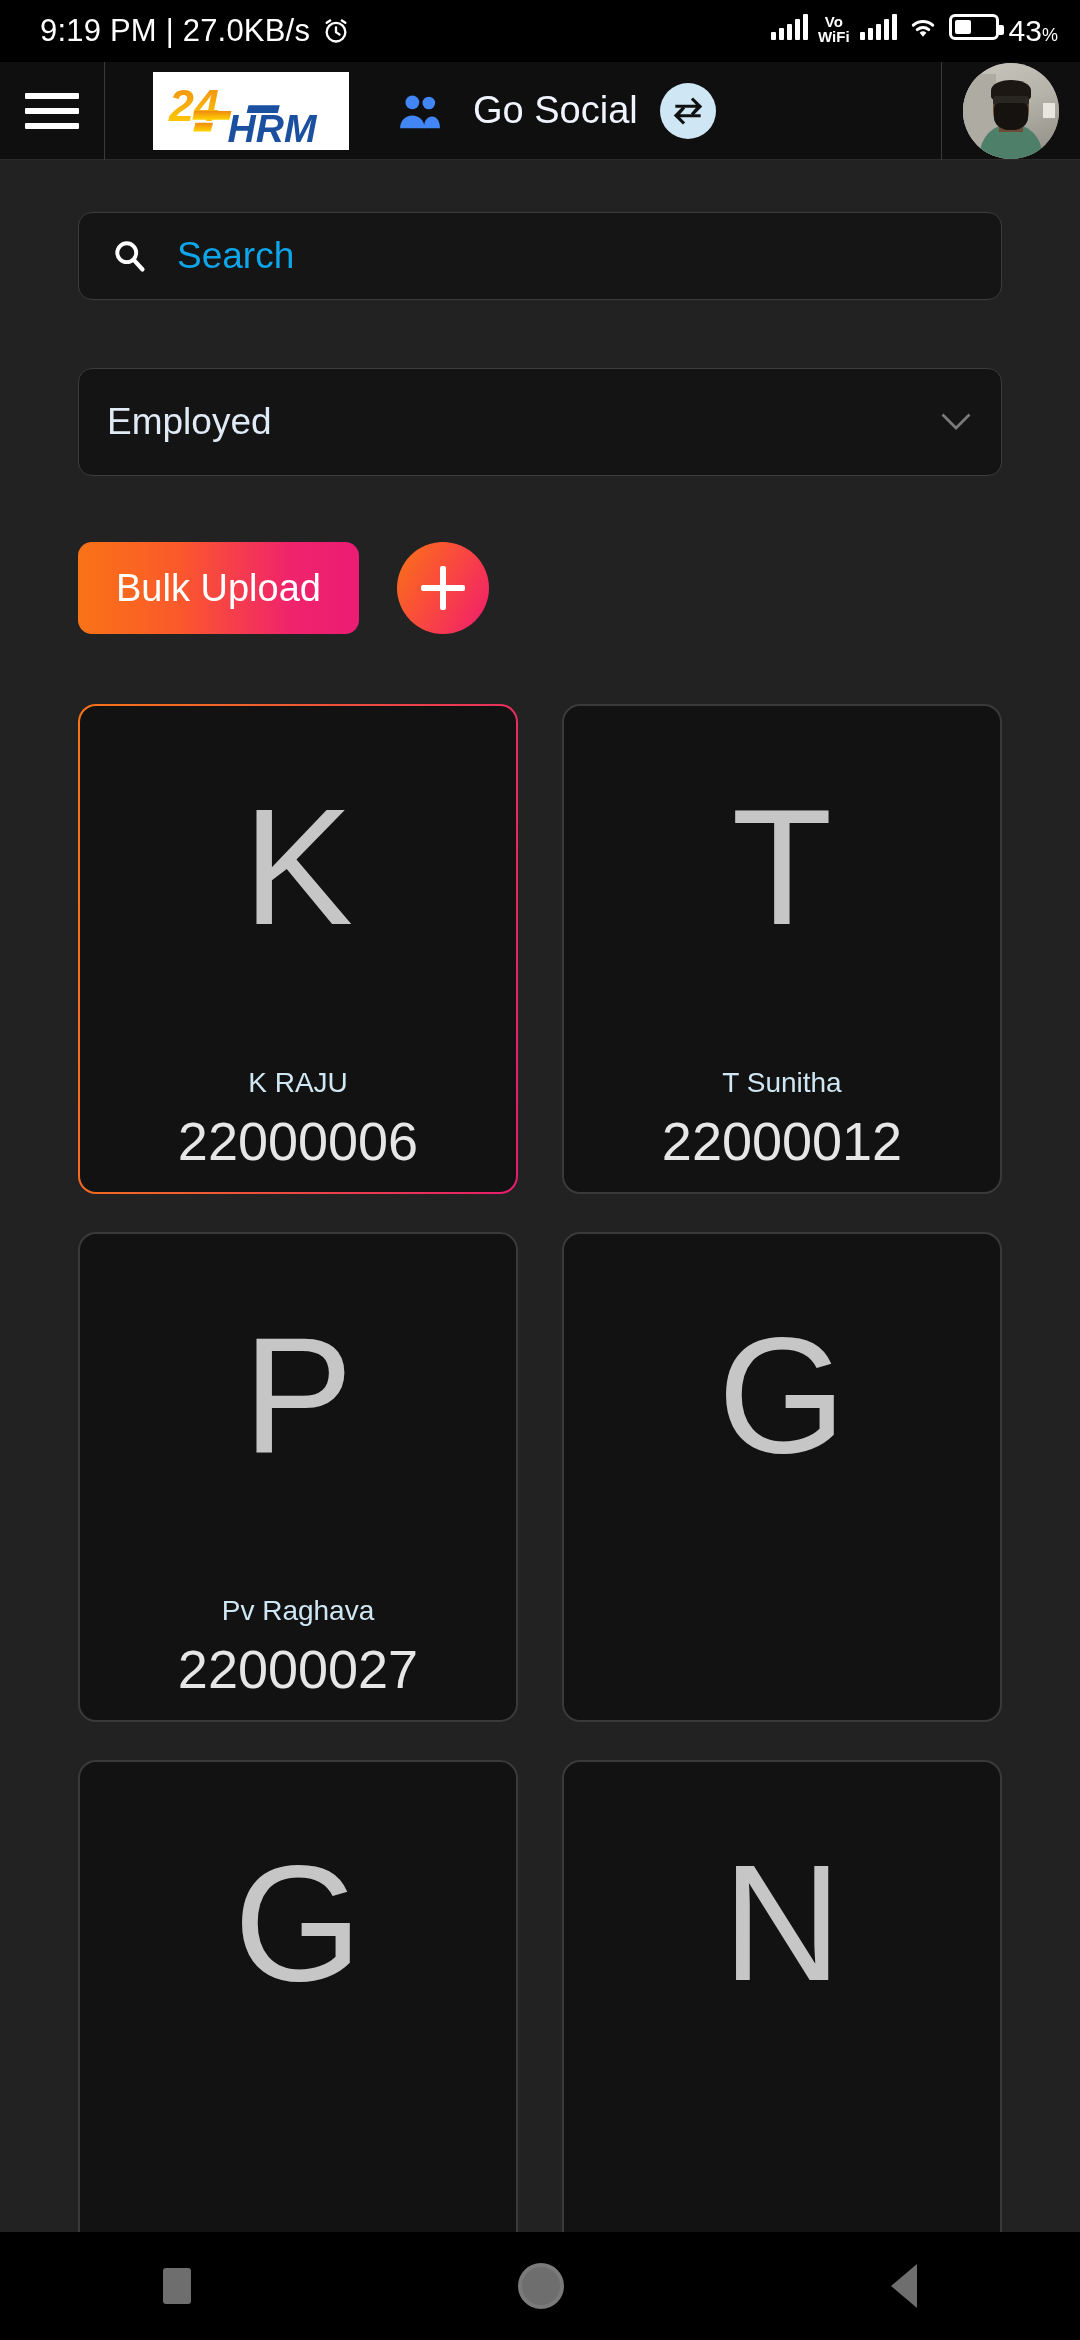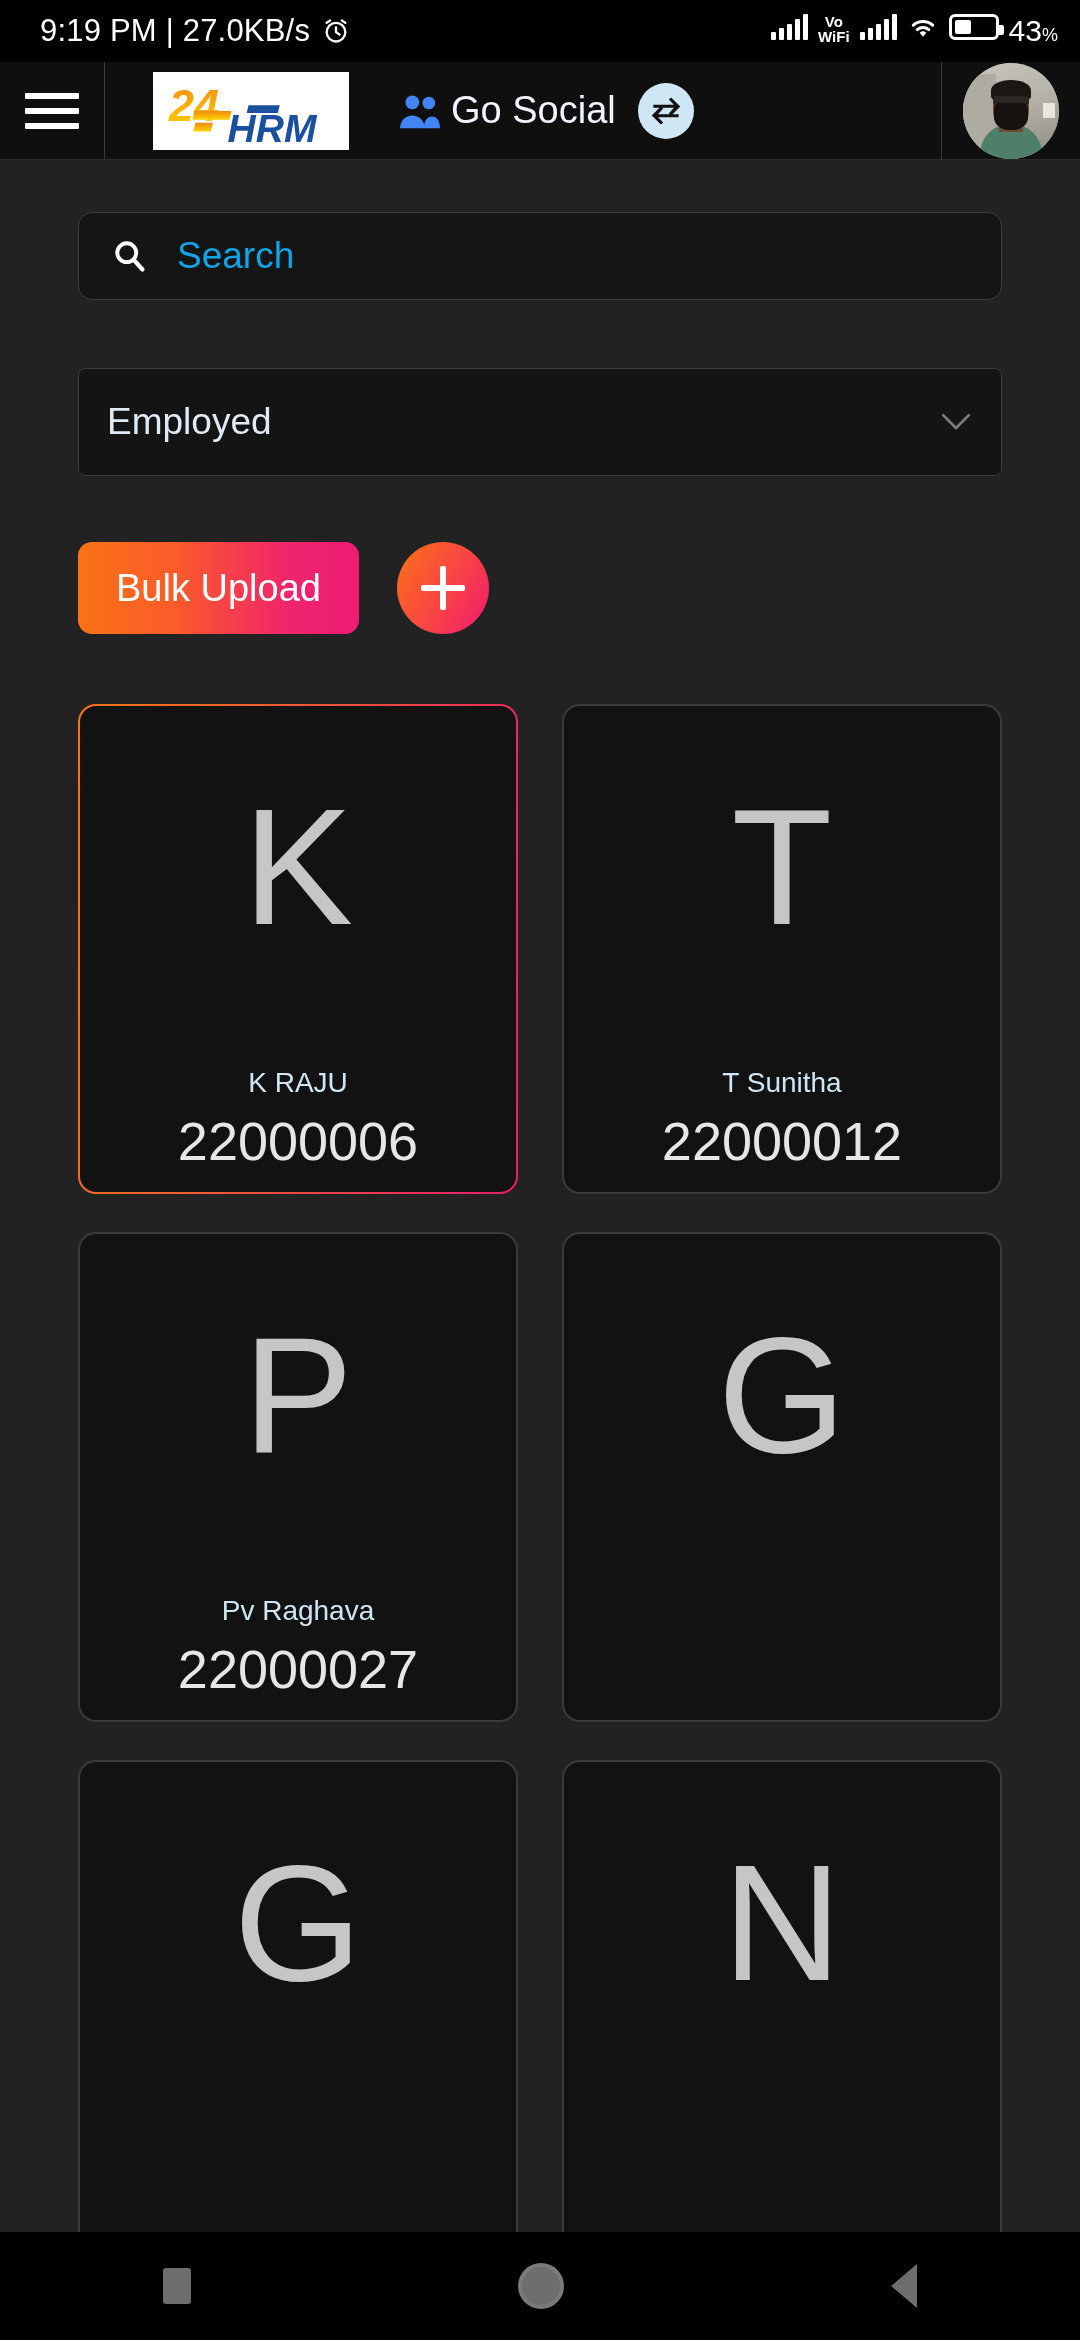--- a/index.html
+++ b/index.html
@@ -54,21 +54,21 @@
     border-right:1px solid #3a3a3a;
   }
   .hamburger i{ display:block; width:54px; height:6px; background:#fff; border-radius:1px; }
   .logo-wrap{ margin-left:48px;text-align:center; }
   .logo{
     width:196px; height:78px; background:#fff;
     display:flex; align-items:center; justify-content:center;
     overflow:hidden;
   }
   .gosocial{
-    display:flex; align-items:center; gap:8px; margin-left:48px;
+    display:flex; align-items:center; gap:30px; margin-left:48px;
   }
   .gosocial-label{ color:#f0f4ff; font-size:38px; white-space:nowrap; }
   .people-ico{ width:46px; height:40px; }
   .swap{
     width:56px; height:56px; border-radius:50%; background:#cfe6f5;
     display:flex; align-items:center; justify-content:center;
     margin-left:22px;
   }
   .avatar-cell{
     margin-left:auto; width:139px; height:98px;
@@ -104,21 +104,21 @@
   .searchbar{
     margin-top:52px; height:88px; background:#151515;
     border:1px solid #3c3c3c; border-radius:14px;
     display:flex; align-items:center; padding:0 32px; gap:30px;
   }
   .search-ico{ width:36px; height:36px; flex:none; }
   .search-ph{ color:#0ea5e9; font-size:37px; }
 
   .dropdown{
     margin-top:68px; height:108px; background:#141414;
-    border:1px solid #3c3c3c; border-radius:7px;
+    border:1px solid #3c3c3c; border-radius:14px;
     display:flex; align-items:center; justify-content:space-between;
     padding:0 30px 0 28px;
   }
   .dropdown-val{ color:#dfeaf5; font-size:37px; }
   .chev{ width:30px; height:18px; opacity:.55; }
 
   .actions{ margin-top:66px; display:flex; align-items:center; gap:38px; }
   .bulk{
     height:92px; padding:0 38px; border:none; border-radius:14px;
     background:linear-gradient(90deg,#f97316 0%,#fb5a2a 35%,#f0246b 75%,#ec1c74 100%);

